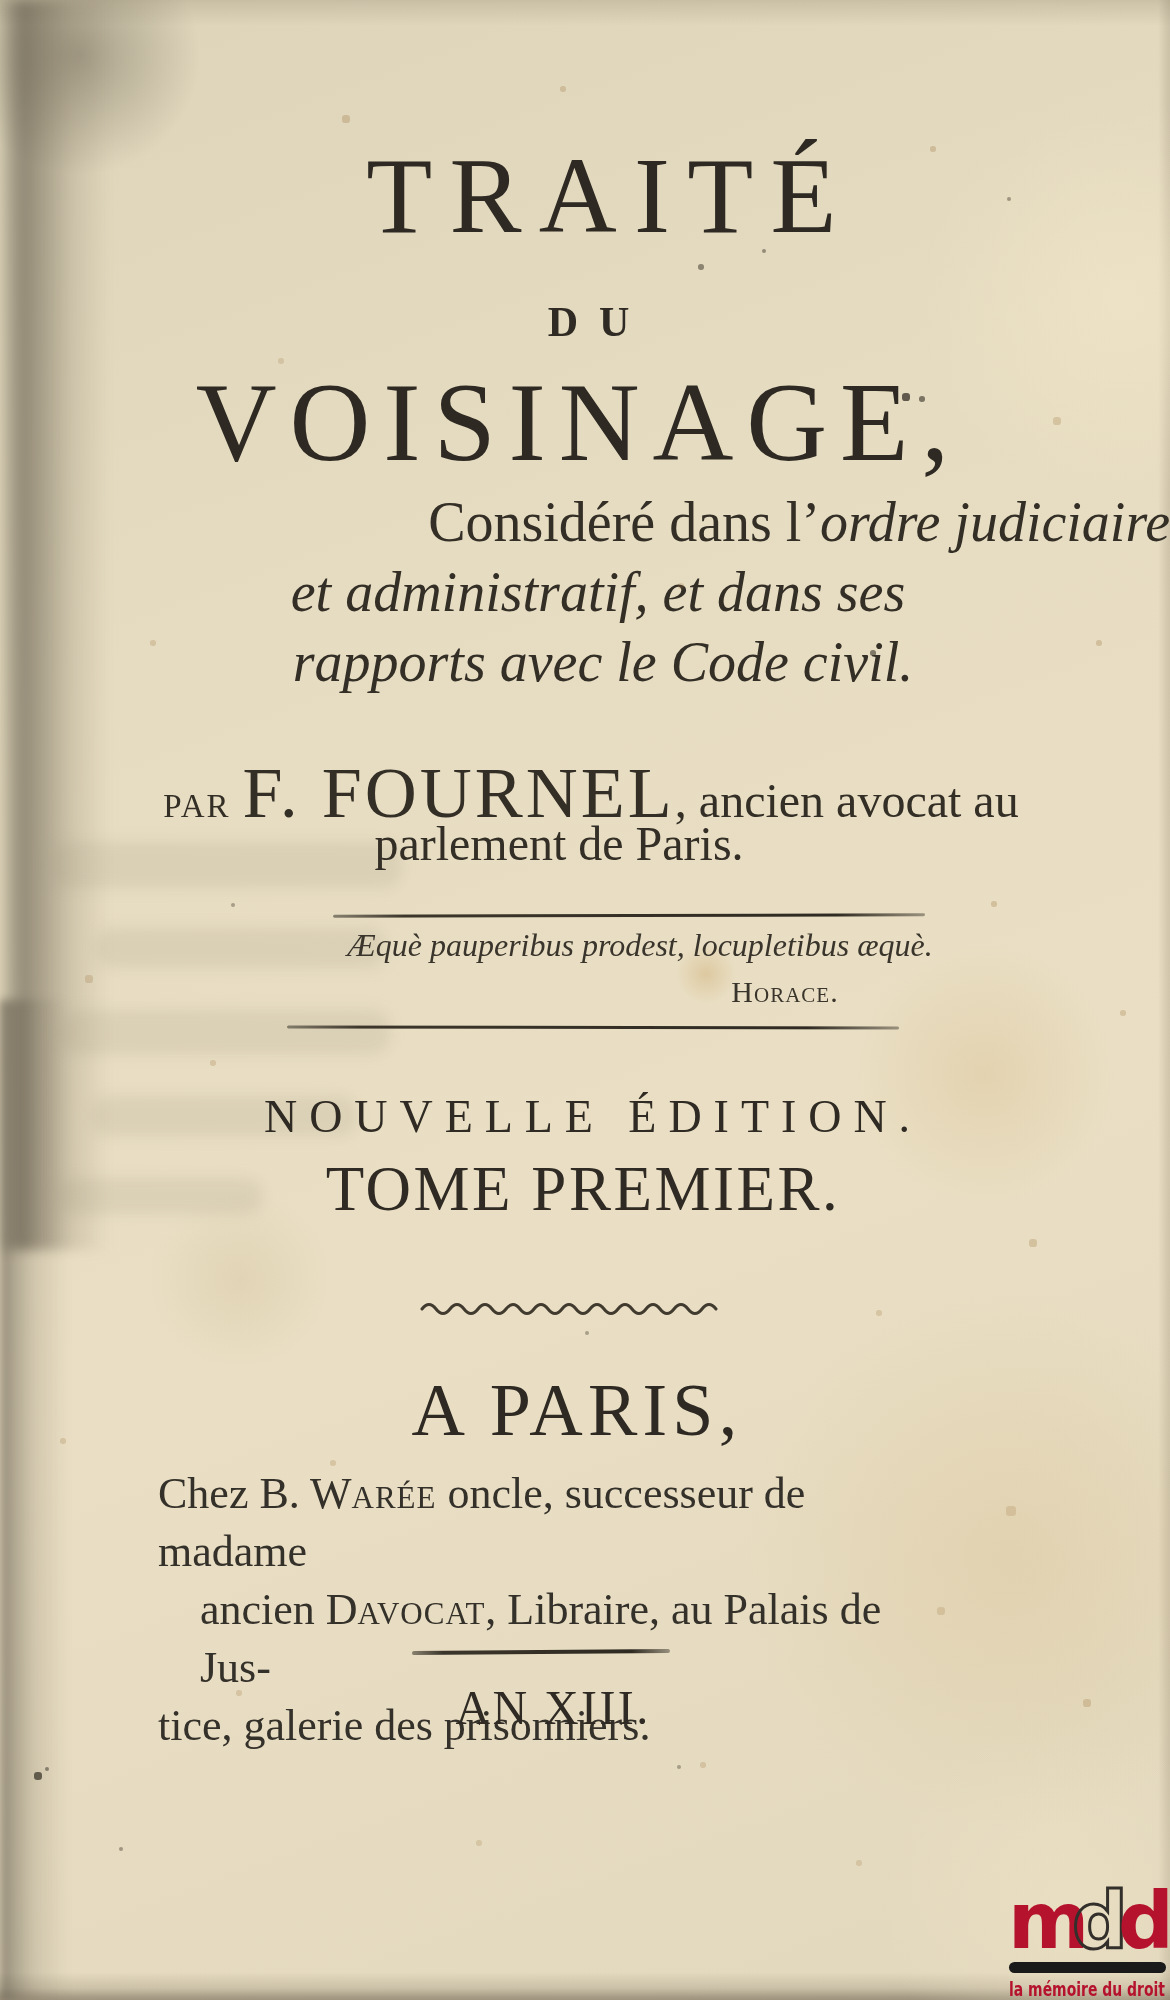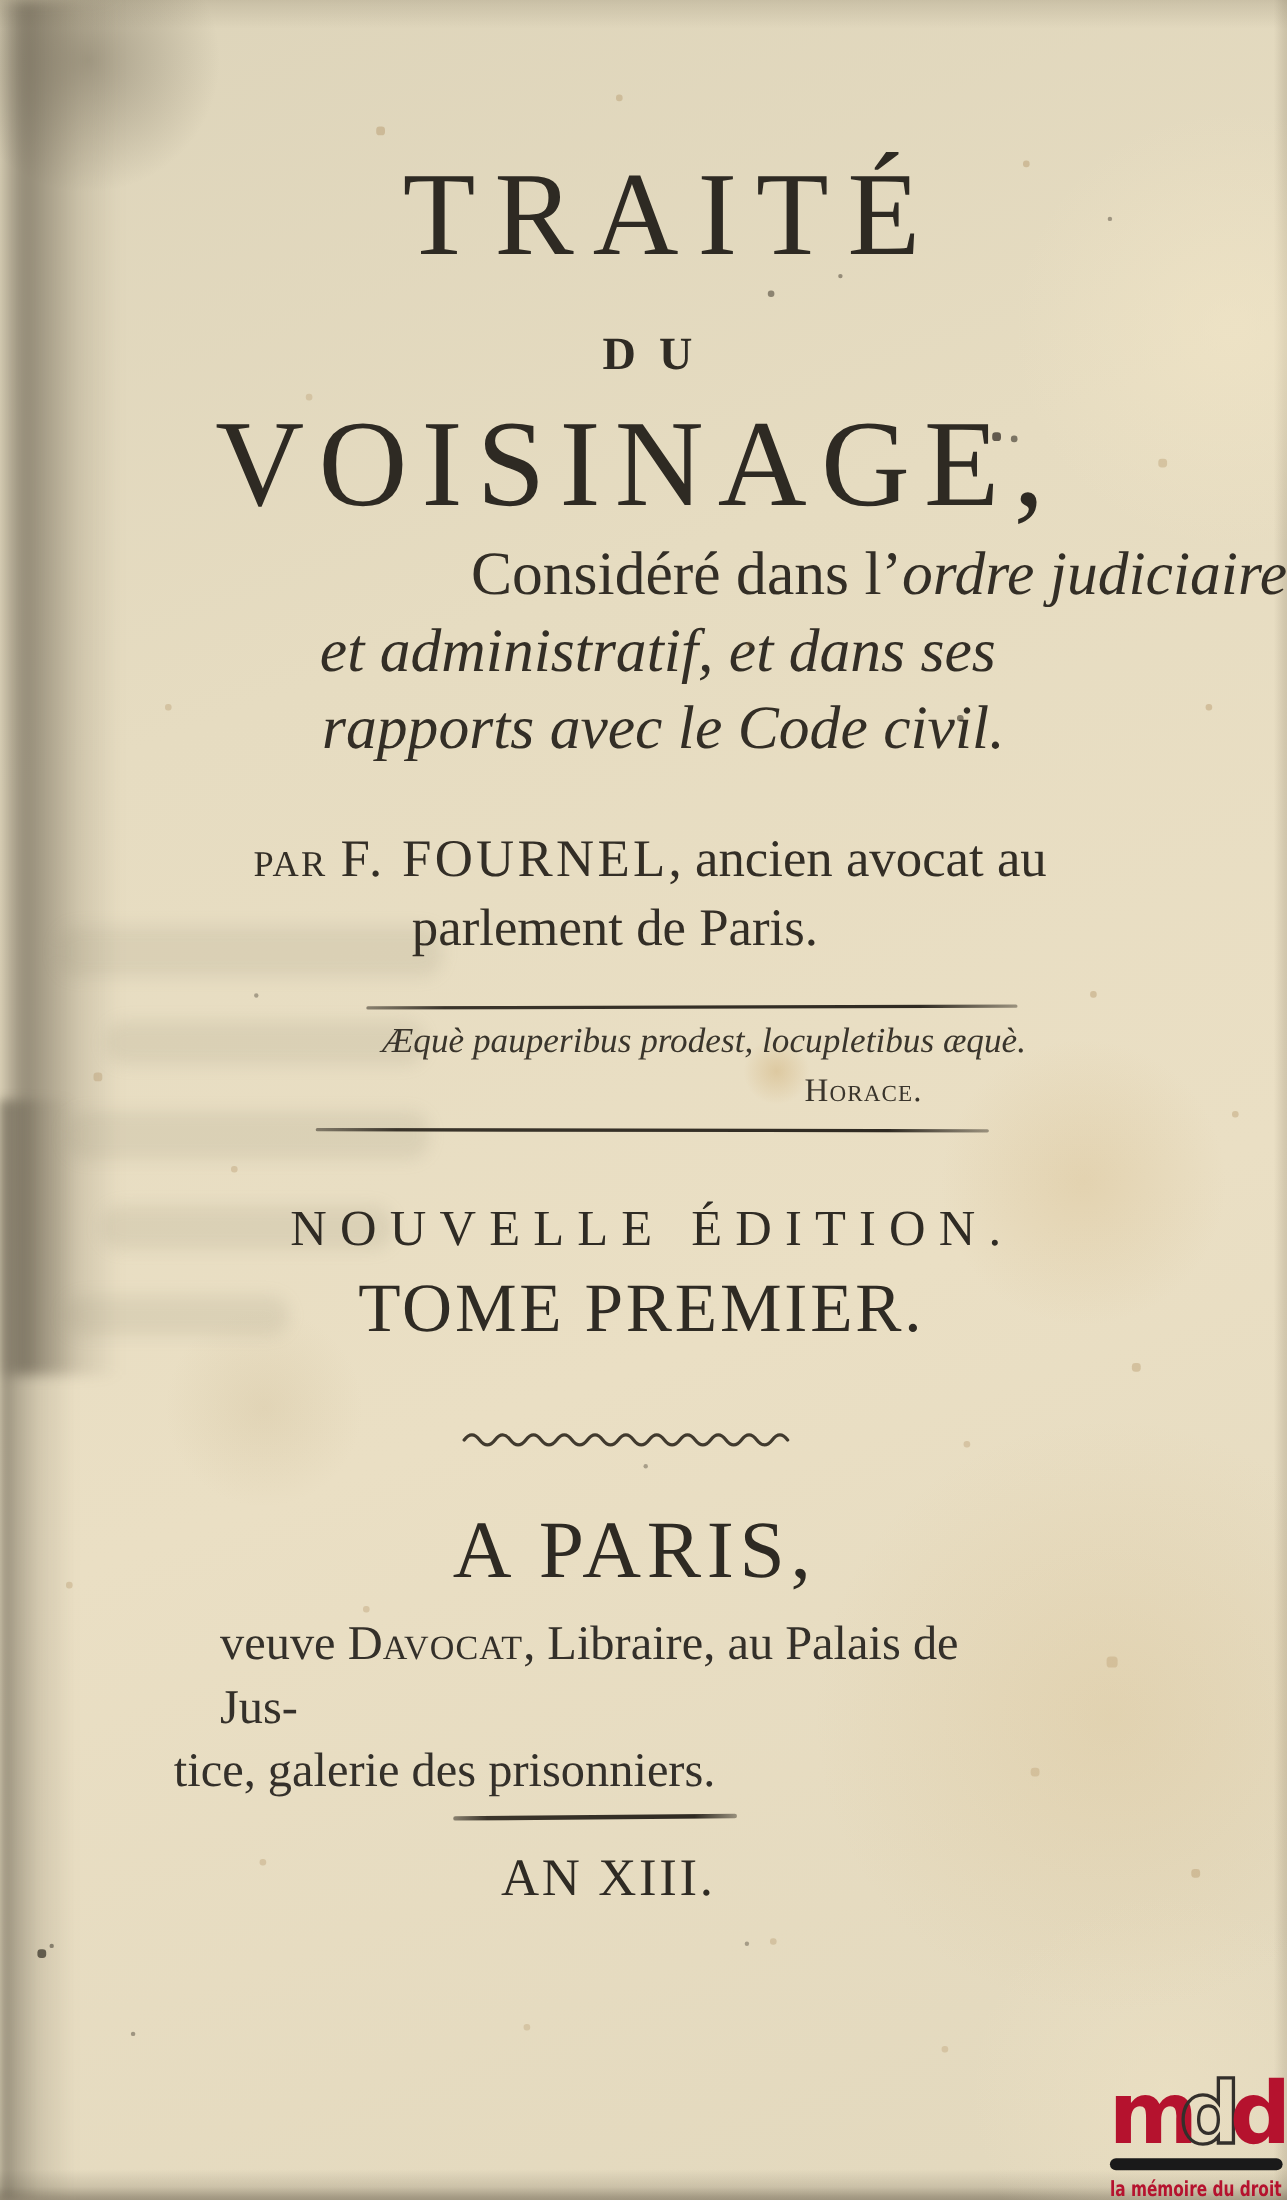--- a/index.html
+++ b/index.html
@@ -29,21 +29,21 @@
   .line{position:absolute;left:0;right:0;text-align:center;white-space:nowrap;line-height:1;}
   .t-main{top:142px;font-size:108px;letter-spacing:0.16em;transform:translateX(25px);color:#2e2a23;}
   .t-particle{top:301px;font-size:42px;letter-spacing:0.5em;font-weight:bold;transform:translateX(14px);color:#2f2b24;}
   .t-subject{top:366px;font-size:112px;letter-spacing:0.115em;transform:translateX(-6px);color:#2e2a23;}
   .sub1{top:494px;font-size:56px;text-align:right;}
   .sub2{top:564px;font-size:56px;transform:translateX(13px);}
   .sub3{top:634px;font-size:56px;transform:translateX(18px);}
   .it{font-style:italic;}
   .author1{top:757px;font-size:48px;transform:translateX(6px);}
   .author-by{font-variant:small-caps;font-size:47px;letter-spacing:2px;}
-  .author-name{font-size:48px;letter-spacing:3px;}
+  .author-name{font-size:72px;letter-spacing:3px;}
   .author2{top:820px;font-size:48px;transform:translateX(-26px);}
   .rule{position:absolute;height:3px;border-radius:2px;
     background:linear-gradient(90deg, rgba(59,53,43,0.55), #3b352b 12%, #2f2a22 85%, rgba(59,53,43,0.45));}
   .rule1{left:333px;top:914px;width:592px;transform:rotate(-0.15deg);}
   .rule2{left:287px;top:1026px;width:612px;transform:rotate(0.1deg);}
   .rule3{left:412px;top:1650px;width:258px;height:4px;transform:rotate(-0.5deg);}
   .quote{top:929px;font-size:32px;transform:translateX(55px);color:#3a352c;}
   .attribution{top:977px;font-size:30px;font-variant:small-caps;letter-spacing:1px;transform:translateX(200px);color:#3a352c;}
   .edition{top:1094px;font-size:46px;letter-spacing:0.26em;transform:translateX(8px);color:#2f2b24;}
   .tome{top:1158px;font-size:63px;letter-spacing:0.04em;transform:translateX(-2px);color:#2f2b24;}
@@ -120,21 +120,22 @@
   <div class="line edition">NOUVELLE ÉDITION.</div>
   <div class="line tome">TOME PREMIER.</div>
 
   <svg class="squiggle" width="300" height="20" viewBox="0 0 300 20">
     <path d="M2 11 q7 -9 14 0 t14 0 t14 0 t14 0 t14 0 t14 0 t14 0 t14 0 t14 0 t14 0 t14 0 t14 0 t14 0 t14 0 t14 0 t14 0 t14 0 t14 0 t14 0 t14 0 t14 0" fill="none" stroke="#413a2e" stroke-width="3" stroke-linecap="round"></path>
   </svg>
 
   <div class="line city">A PARIS,</div>
 
   <div class="imprint">
-    <div class="ind"><span>veuve D</span><span class="sc">avocat</span><span>, Libraire, au Palais de Jus-</span></div>
+    <div><span>Chez B. W</span><span class="sc">arée</span><span> oncle, successeur de madame</span></div>
+    <div class="ind"><span>ancien D</span><span class="sc">avocat</span><span>, Libraire, au Palais de Jus-</span></div>
     <div>tice, galerie des prisonniers.</div>
   </div>
 
   <div class="rule rule3"></div>
   <div class="line date-line">AN XIII.</div>
 
   <svg class="logo" width="162" height="118" viewBox="0 0 162 118">
     <text x="0" y="64" class="logo-letter logo-solid" textLength="66">m</text>
     <text x="64" y="64" class="logo-letter logo-outline" textLength="48">d</text>
     <text x="110" y="64" class="logo-letter logo-solid" textLength="48">d</text>

